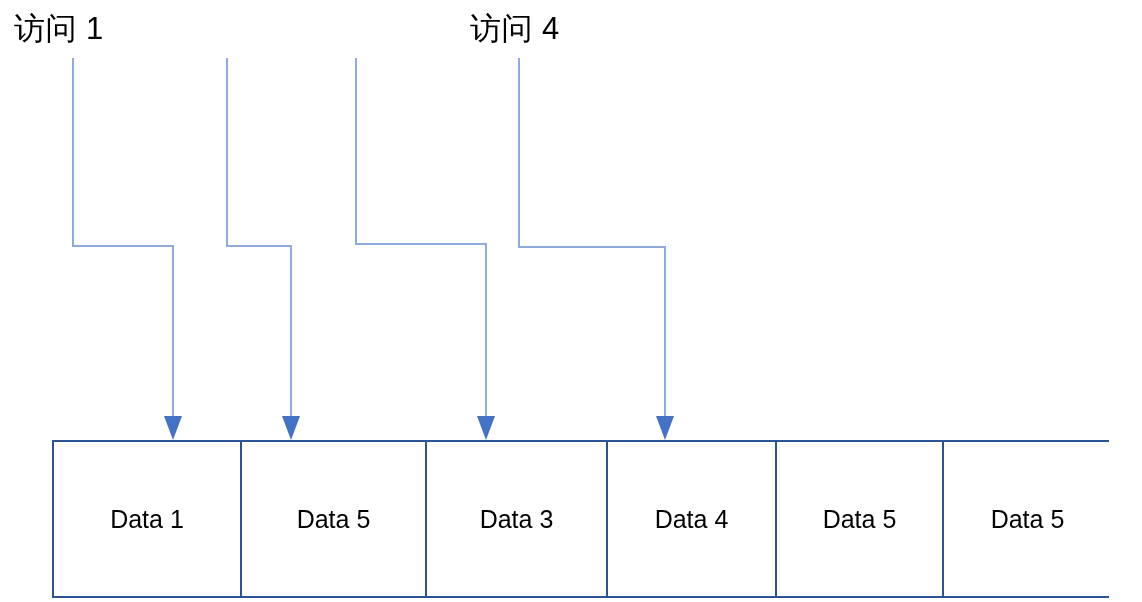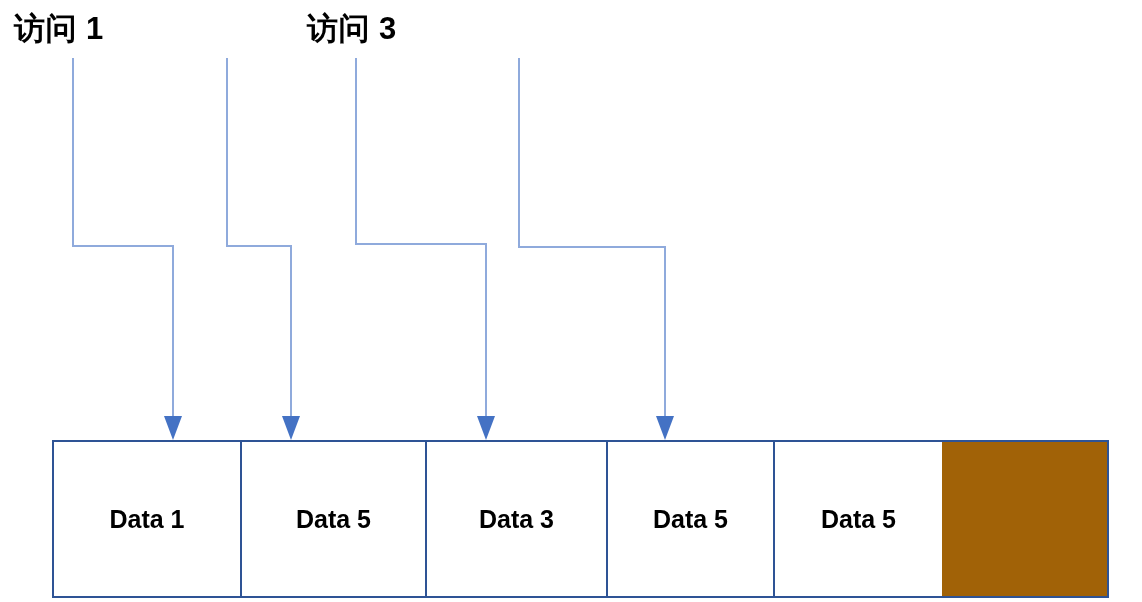--- a/index.html
+++ b/index.html
@@ -14,21 +14,20 @@
     overflow: hidden;
     font-family: "Liberation Sans", "DejaVu Sans", sans-serif;
     color: #000000;
   }
   #canvas {
     position: absolute;
     left: 0;
     top: 0;
     width: 1142px;
     height: 602px;
-    font-weight: bold;
   }
   .access-label {
     position: absolute;
     font-size: 31px;
     line-height: 38px;
     color: #000000;
     white-space: nowrap;
     letter-spacing: 0.5px;
   }
   #svg-layer {
@@ -63,21 +62,21 @@
   .data-cell:last-child {
     border-right: none;
   }
 </style>
 </head>
 <body>
 
 <div id="canvas">
 
   <div class="access-label" id="label-0" style="left: 14px; top: 10px;">访问 1</div>
-  <div class="access-label" id="label-2" style="left: 307px; top: 10px;">访问 3</div>
+  <div class="access-label" id="label-3" style="left: 470px; top: 10px;">访问 4</div>
 
   <svg id="svg-layer" viewBox="0 0 1142 602" xmlns="http://www.w3.org/2000/svg">
       <g>
         <polyline points="73,58 73,246 173,246 173,416" fill="none" stroke="#8FAADC" stroke-width="2"></polyline>
         <polygon points="164,416 182,416 173,440" fill="#4472C4"></polygon>
       </g>
       <g>
         <polyline points="227,58 227,246 291,246 291,416" fill="none" stroke="#8FAADC" stroke-width="2"></polyline>
         <polygon points="282,416 300,416 291,440" fill="#4472C4"></polygon>
       </g>
@@ -94,20 +93,23 @@
   <div class="data-box" id="data-box">
       <div class="data-cell" style="width: 188px; flex: 0 0 188px;">
         <span>Data 1</span>
       </div>
       <div class="data-cell" style="width: 185px; flex: 0 0 185px;">
         <span>Data 5</span>
       </div>
       <div class="data-cell" style="width: 181px; flex: 0 0 181px;">
         <span>Data 3</span>
       </div>
+      <div class="data-cell" style="width: 169px; flex: 0 0 169px;">
+        <span>Data 4</span>
+      </div>
       <div class="data-cell" style="width: 167px; flex: 0 0 167px;">
         <span>Data 5</span>
       </div>
       <div class="data-cell" style="width: 167px; flex: 0 0 167px;">
         <span>Data 5</span>
       </div>
     </div>
 
 </div>
 

